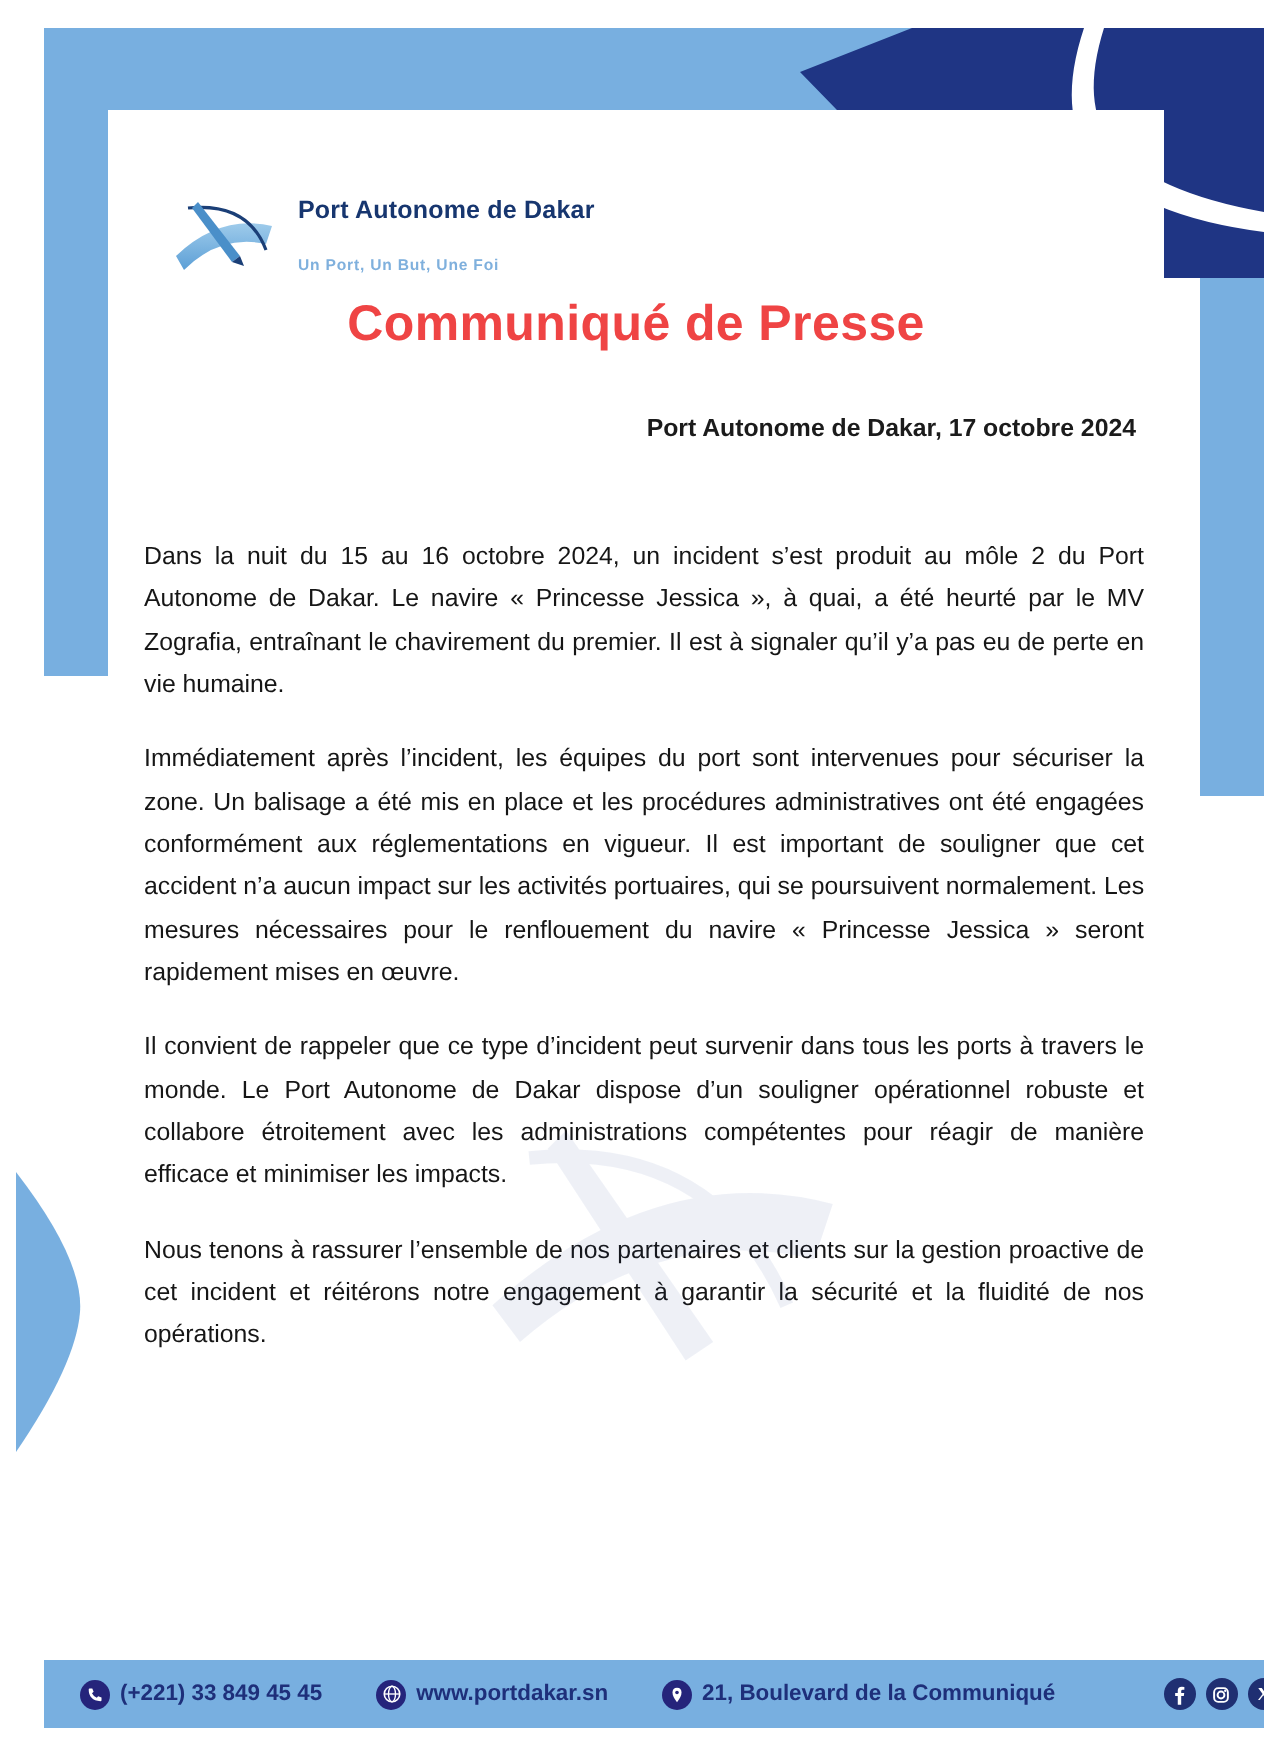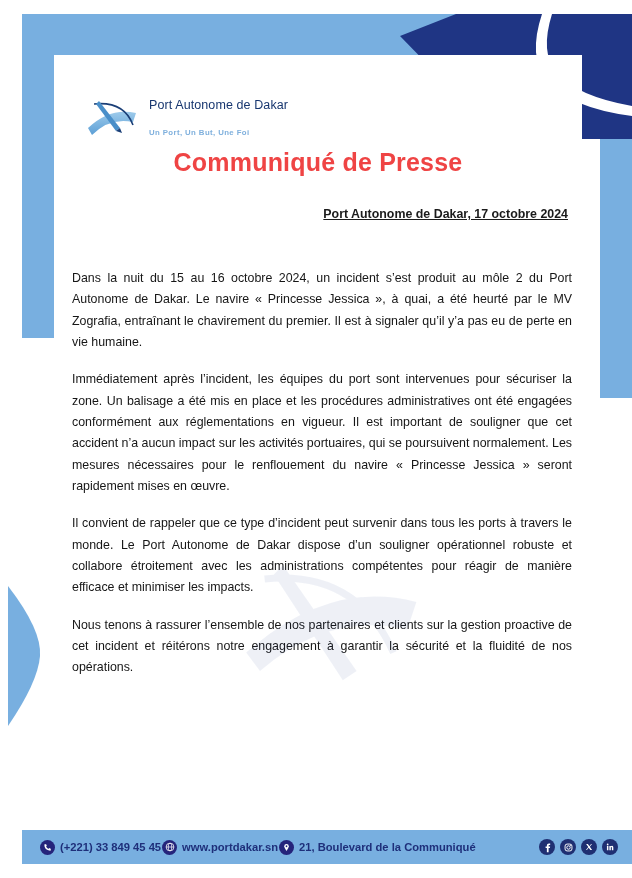--- a/index.html
+++ b/index.html
@@ -101,21 +101,21 @@
     top: 40px;
     display: flex;
     align-items: center;
     gap: 7px;
   }
   .logo-mark { width: 56px; height: 46px; flex: none; }
   .logo-mark svg { display: block; }
   .logo-text { display: flex; flex-direction: column; line-height: 1; }
   .logo-title {
     font-size: 12.5px;
-    font-weight: normal;
+    font-weight: bold;
     color: #17366f;
     letter-spacing: 0.1px;
     white-space: nowrap;
   }
   .logo-tagline {
     font-size: 7.8px;
     font-weight: bold;
     color: #7fb0dd;
     letter-spacing: 0.4px;
     margin-top: 18px;
@@ -135,21 +135,20 @@
     letter-spacing: 0.2px;
   }
   .doc-dateline {
     position: absolute;
     right: 14px;
     top: 152px;
     font-size: 12.4px;
     font-weight: bold;
     color: #1b1b1b;
     white-space: nowrap;
-    text-decoration: underline;
   }
 
   
   .body-copy {
     position: absolute;
     left: 18px;
     top: 213px;
     width: 500px;
   }
   .para {
@@ -174,21 +173,21 @@
     display: flex;
     align-items: center;
     z-index: 4;
   }
   .footer-inner {
     display: flex;
     align-items: center;
     width: 100%;
     padding: 0 14px 0 18px;
     box-sizing: border-box;
-    gap: 1px;
+    gap: 27px;
   }
   .contact-item {
     display: flex;
     align-items: center;
     gap: 5px;
     white-space: nowrap;
   }
   .contact-item .label {
     font-size: 11.2px;
     font-weight: bold;

